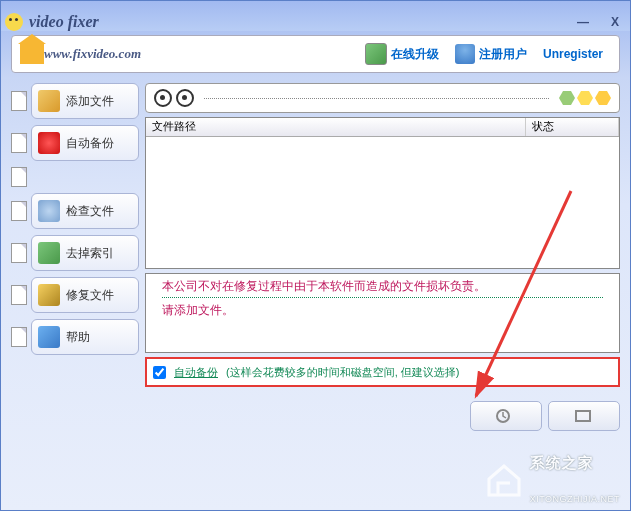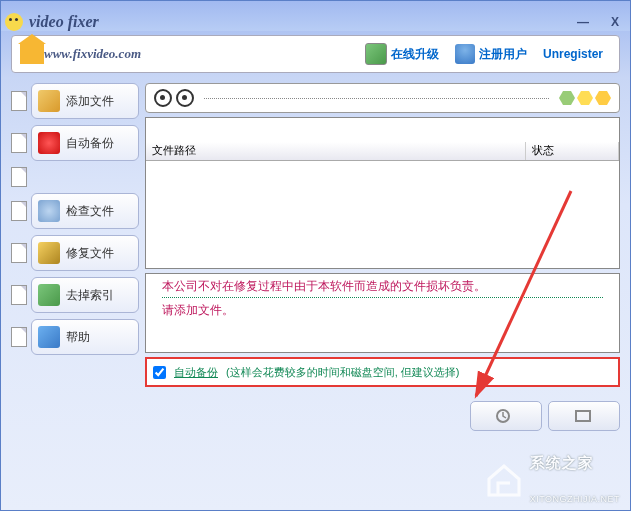--- a/index.html
+++ b/index.html
@@ -222,21 +222,20 @@
   background: #fff;
   border: 1px solid #888;
   display: flex;
   flex-direction: column;
 }
 .file-header {
   display: flex;
   background: linear-gradient(to bottom,#fff,#e8e8f0);
   border-bottom: 1px solid #aaa;
   height: 18px;
-  margin-top: 24px;
 }
 .fh-col {
   padding: 1px 6px;
   border-right: 1px solid #ccc;
   font-size: 11px;
 }
 .fh-path { flex: 1; }
 .fh-status { width: 80px; }
 .file-body { flex: 1; }
 .log-box {
@@ -361,29 +360,29 @@
       <div class="side-btn-wrap">
           <div class="side-page"></div>
         <div class="side-btn">
           <div class="sb-icon sb-check"></div>
           <span>检查文件</span>
         </div>
         </div>
       <div class="side-btn-wrap">
           <div class="side-page"></div>
         <div class="side-btn">
+          <div class="sb-icon sb-index"></div>
+          <span>去掉索引</span>
+        </div>
+        </div>
+      <div class="side-btn-wrap">
+          <div class="side-page"></div>
+        <div class="side-btn">
           <div class="sb-icon sb-repair"></div>
           <span>修复文件</span>
-        </div>
-        </div>
-      <div class="side-btn-wrap">
-          <div class="side-page"></div>
-        <div class="side-btn">
-          <div class="sb-icon sb-index"></div>
-          <span>去掉索引</span>
         </div>
         </div>
       <div class="side-btn-wrap">
           <div class="side-page"></div>
         <div class="side-btn">
           <div class="sb-icon sb-help"></div>
           <span>帮助</span>
         </div>
         </div>
     </div>

